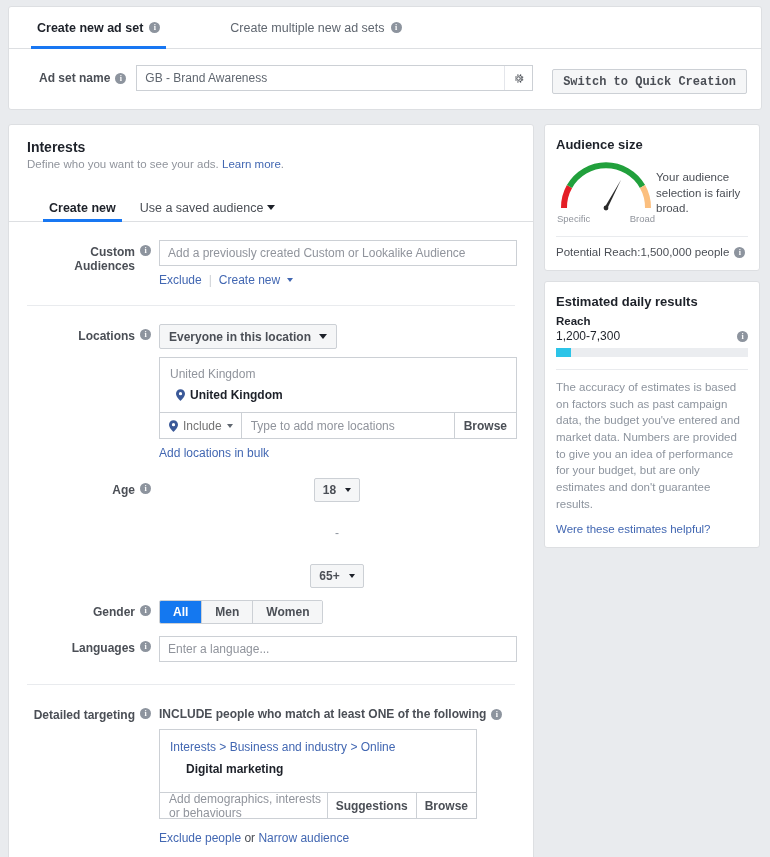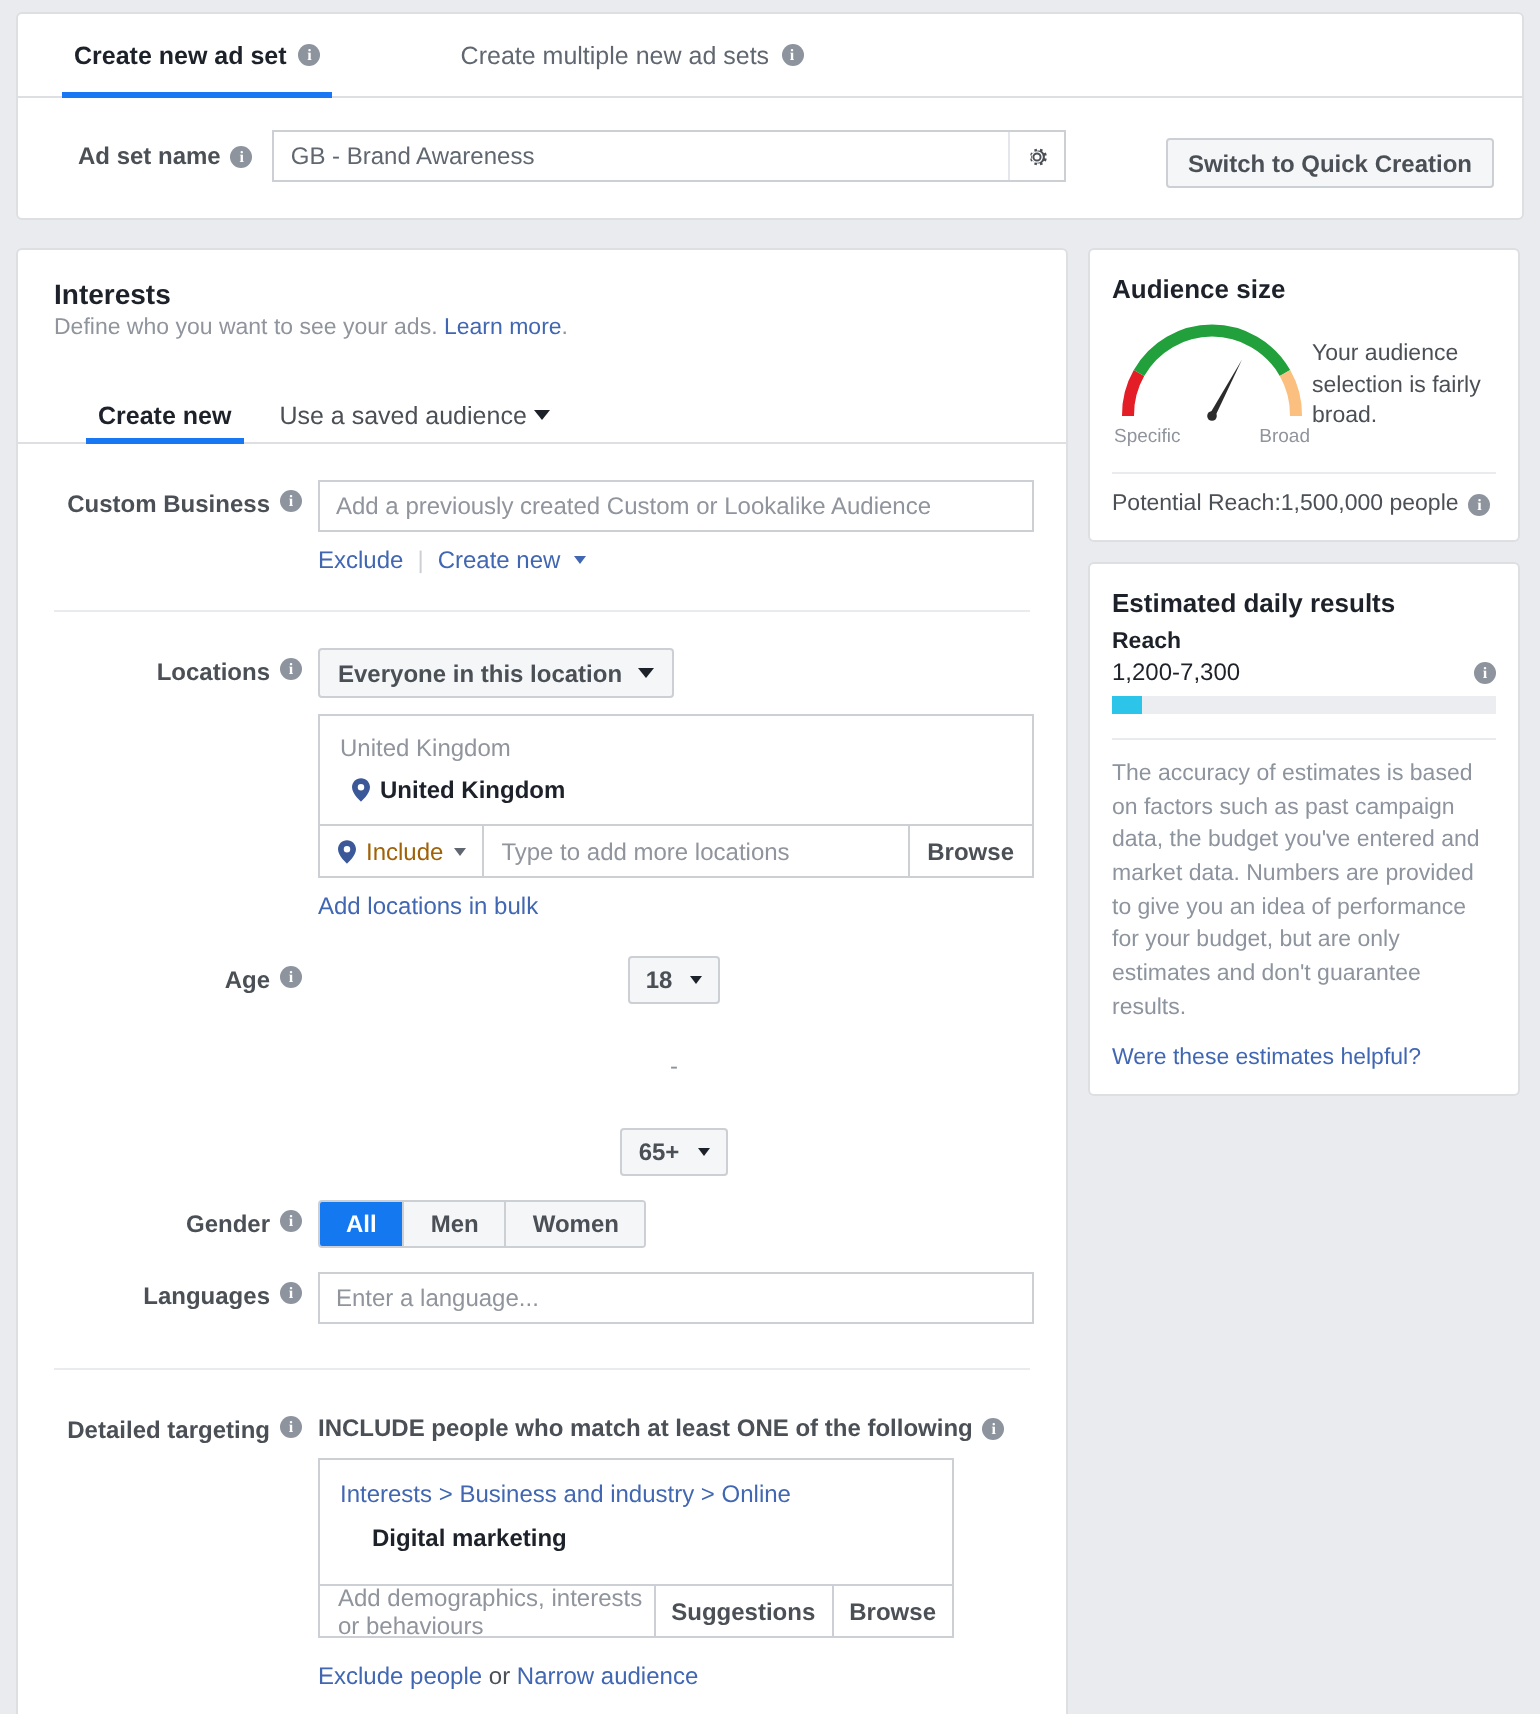--- a/index.html
+++ b/index.html
@@ -84,21 +84,21 @@
   }
   .btn {
     border: 1px solid #ccd0d5;
     background: #f5f6f7;
     color: #4b4f56;
     font-size: 12px; font-weight: bold;
     border-radius: 2px;
     padding: 0 10px; height: 26px;
     display: inline-flex; align-items: center; justify-content: center;
     cursor: pointer;
-    font-family: Liberation Sans, sans-serif;
+    font-family: Liberation Mono, monospace;
     white-space: nowrap;
   }
   .quick-btn { position: absolute; right: 14px; top: 62px; height: 25px; }
 
   
   .main { display: flex; gap: 10px; margin-top: 14px; align-items: flex-start; }
 
   .aud-card {
     width: 526px;
     background: #fff;
@@ -168,21 +168,21 @@
   }
 
   .locbox { width: 358px; border: 1px solid #ccd0d5; margin-top: 8px; background:#fff; }
   .loc-head { padding: 9px 10px 2px 10px; font-size: 12px; color: #90949c; }
   .loc-item { padding: 5px 10px 10px 16px; font-size: 12px; font-weight: bold; color:#1d2129; display:flex; align-items:center; gap:5px;}
   .loc-foot {
     border-top: 1px solid #ccd0d5;
     height: 26px; display: flex; align-items: center;
     font-size: 12px;
   }
-  .loc-inc { display:flex; align-items:center; gap:5px; padding: 0 8px 0 9px; color:#a16207; cursor:pointer;text-align:right;}
+  .loc-inc { display:flex; align-items:center; gap:5px; padding: 0 8px 0 9px; color:#737373; cursor:pointer;text-align:right;}
   .loc-type { flex:1; color:#90949c; padding-left:9px; border-left:1px solid #ccd0d5; height:100%; display:flex; align-items:center;}
   .loc-browse { padding: 0 9px; font-weight:bold; color:#4b4f56; border-left:1px solid #ccd0d5; height:100%; display:flex;align-items:center; cursor:pointer;}
 
   .pin { display:inline-block; width:9px; height:12px; position:relative; flex:0 0 auto;}
   .pin svg { display:block; }
 
   .agewrap { display: flex; align-items: center; gap: 24px; flex-direction: column; }
   .age-dd {
     display: inline-flex; align-items: center; gap: 9px;
     background: #f5f6f7; border: 1px solid #ccd0d5; border-radius: 2px;
@@ -290,21 +290,21 @@
           <span>Create new</span>
         </div>
         <div class="atab">
           <span>Use a saved audience</span>
           <span class="caret"></span>
         </div>
       </div>
 
       <div class="field-row">
         <div class="flabel">
-          <span>Custom Business</span>
+          <span>Custom Audiences</span>
           <span class="info">i</span>
         </div>
         <div class="fbody">
           <div class="textinput">Add a previously created Custom or Lookalike Audience</div>
           <div class="sublinks">
             <a class="link-blue">Exclude</a>
             <span class="vdiv">|</span>
             <a class="link-blue">Create new</a>
             <span class="caret sm blue"></span>
           </div>

